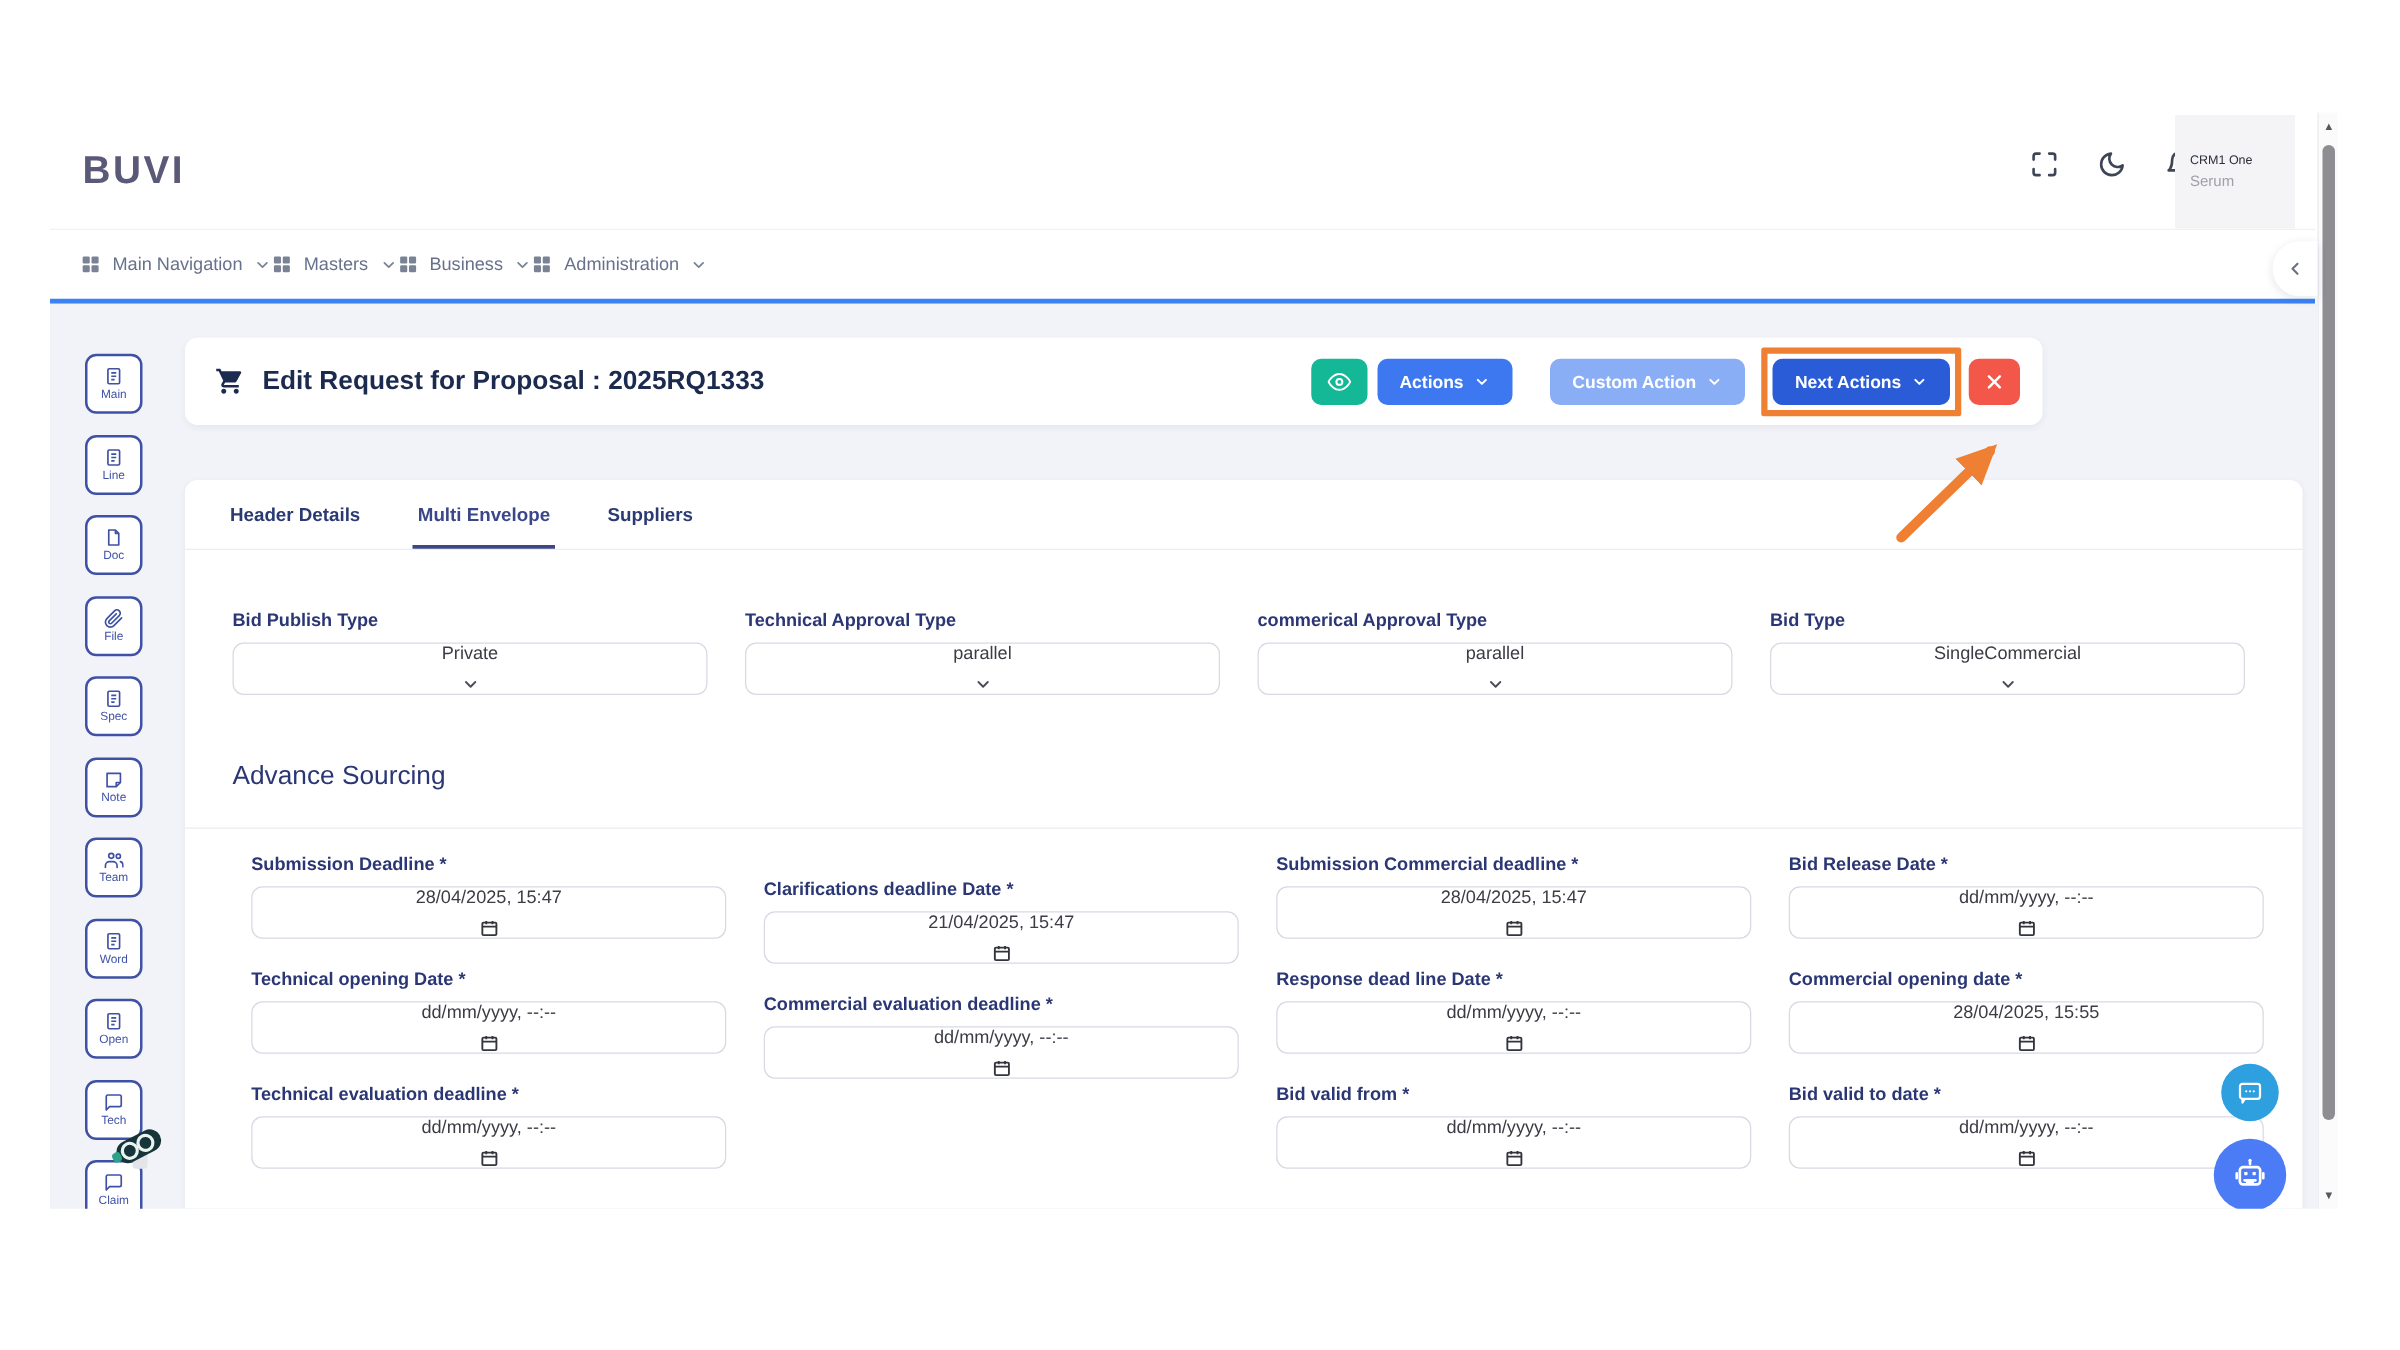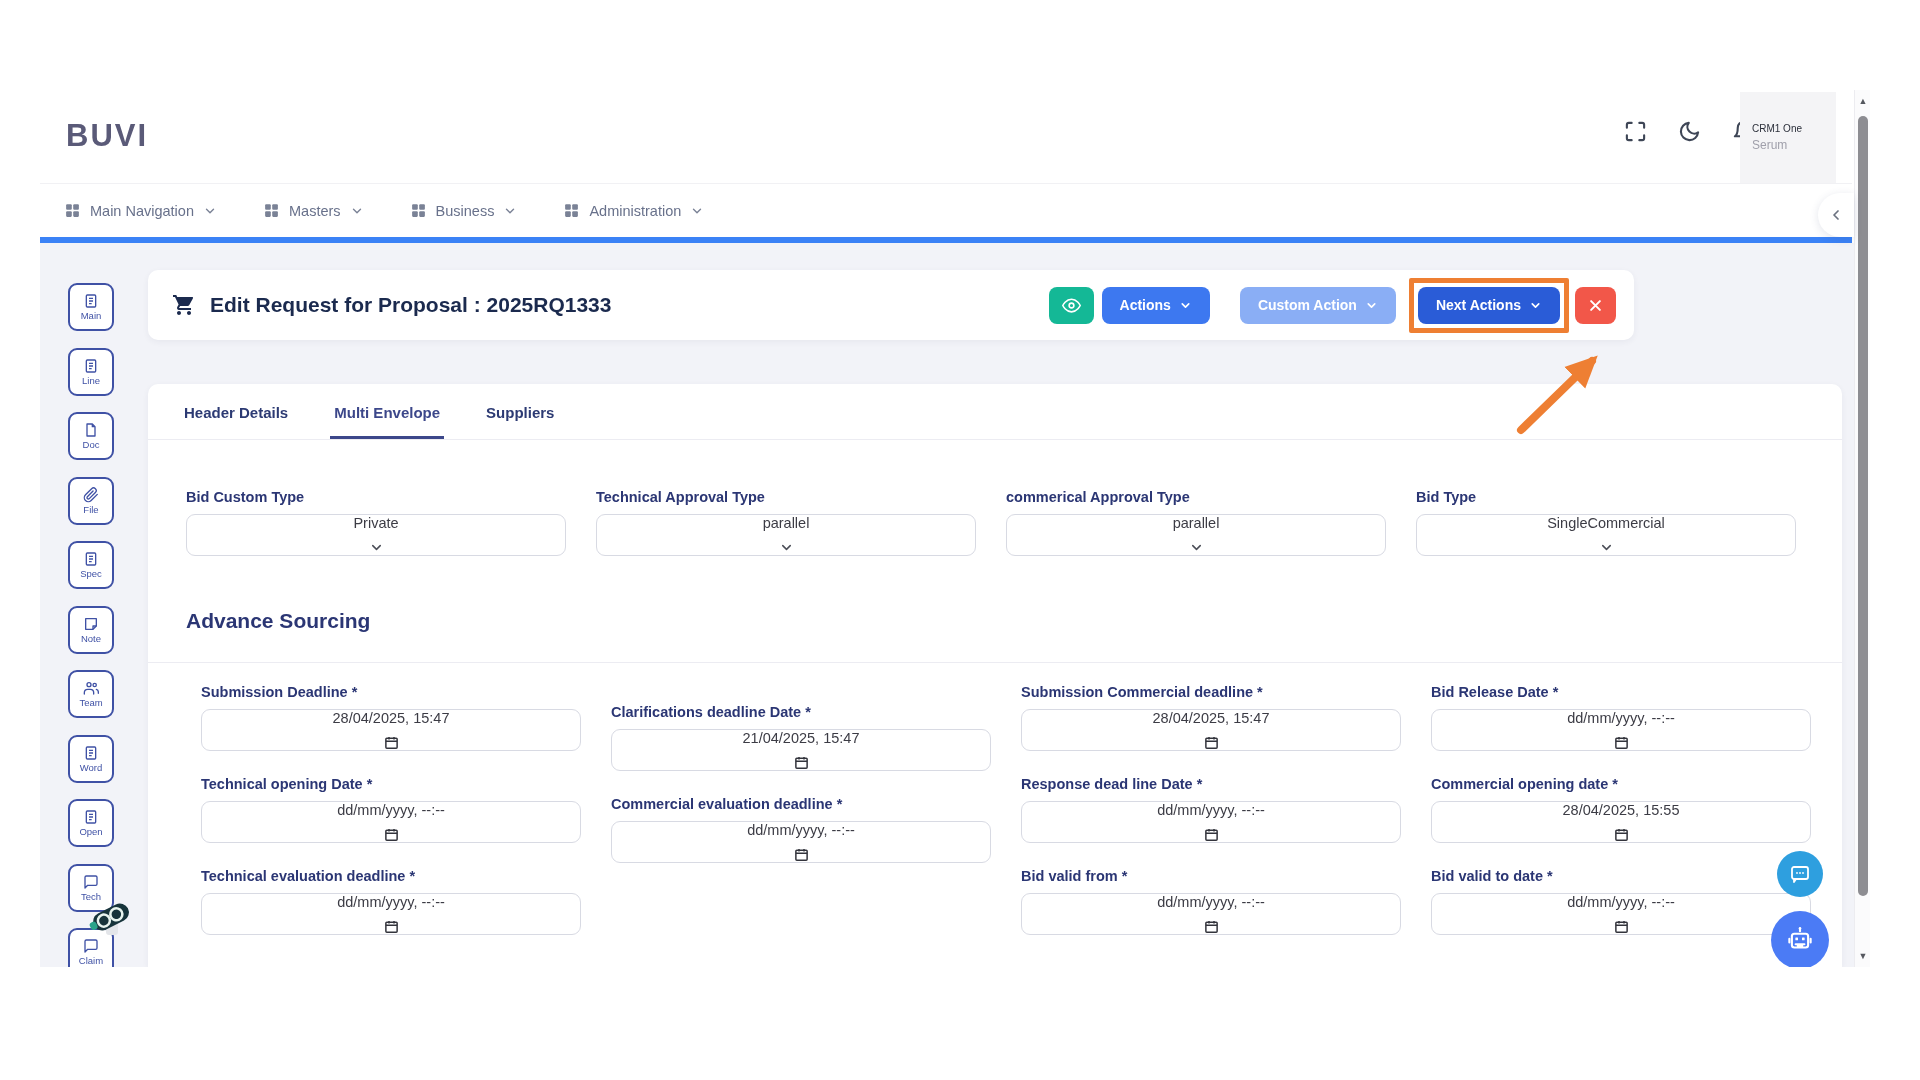--- a/index.html
+++ b/index.html
@@ -11,21 +11,21 @@
   .hdr { position:absolute; left:0; top:0; width:1812px; height:93px; background:#fff; }
   .logo { position:absolute; left:26px; top:28px; font-size:31px; font-weight:700; color:#5a5a78; letter-spacing:2px; }
   .hdr-icons { position:absolute; right:96px; top:30px; display:flex; align-items:center; gap:30px; }
   .hicon { width:24px; height:24px; color:#3e4656; cursor:pointer; position:relative; }
   .badge { position:absolute; top:-7px; right:-8px; width:17px; height:17px; border-radius:50%; background:#fa5a50; color:#fff; font-size:10px; font-weight:700; display:flex; align-items:center; justify-content:center; }
   .userbox { position:absolute; right:16px; top:2px; width:96px; height:91px; background:#f4f4f6; display:flex; flex-direction:column; justify-content:center; padding-left:12px; }
   .uname { font-size:10px; font-weight:400; color:#2b2f3a; }
   .usub { font-size:12px; color:#a0a0ab; margin-top:4px; }
 
   
-  .nav { position:absolute; left:0; top:93px; width:1812px; height:60px; background:#fff; border-top:1px solid #f1f1f4; border-bottom:6px solid #3b82f6; display:flex; padding-left:24px; gap:46px; }
+  .nav { position:absolute; left:0; top:93px; width:1812px; height:60px; background:#fff; border-top:1px solid #f1f1f4; border-bottom:4px solid #3b82f6; display:flex; padding-left:24px; }
   .nav-item { display:flex; align-items:center; gap:9px; color:#68718b; font-size:14.5px; cursor:pointer; }
   .nav-item svg { color:#7a8296; }
   .collapse-pill { position:absolute; right:16px; top:103px; width:36px; height:44px; background:#fff; border-radius:22px 0 0 22px; box-shadow:0 2px 8px rgba(60,70,110,.14); display:flex; align-items:center; justify-content:center; color:#6b7280; z-index:5; cursor:pointer; }
 
   
   .content { position:absolute; left:0; top:153px; width:1814px; height:724px; background:#f2f3f8; overflow:hidden; }
 
   
   .side-btn { position:absolute; left:28px; width:46px; height:48px; background:#fff; border:2px solid #3f51a5; border-radius:9px; display:flex; flex-direction:column; align-items:center; justify-content:center; gap:1px; color:#3f51a5; cursor:pointer; }
   .side-btn span { font-size:9.5px; }
@@ -48,21 +48,21 @@
 
   
   .main-card { position:absolute; left:108px; top:141px; width:1694px; height:583px; background:#fff; border-radius:10px 10px 0 0; box-shadow:0 2px 6px rgba(46,54,80,.06); }
   .tabs { position:absolute; left:0; top:20px; width:100%; border-bottom:1px solid #ececf2; display:flex; gap:38px; padding-left:32px; }
   .tab { font-size:15px; font-weight:700; color:#2c3a73; padding:0 4px 15px 4px; cursor:pointer; border-bottom:3px solid transparent; }
   .tab.active { color:#3c478a; border-bottom:3px solid #3c478a; }
 
   .abs { position:absolute; }
   .flabel { font-size:14.5px; font-weight:700; color:#2b3674; margin-bottom:9px; }
   .sinput,.dinput { width:380px; height:42px; background:#fff; border:1px solid #d8dae3; border-radius:9px; display:flex; align-items:center; justify-content:space-between; padding:0 14px; font-size:14.5px; color:#3c3c45; cursor:pointer;flex-direction:column; }
-  .section-title { font-size:21px; font-weight:700; color:#2b3674; }
+  .section-title { font-size:21px; font-weight:400; color:#2b3674; }
   .divider { position:absolute; left:0; top:278px; width:100%; height:1px; background:#ececf2; }
   .fcol { position:absolute; width:380px; }
   .fgroup { margin-bottom:25px;margin-left:15px; }
 
   
   .fab { position:absolute; border-radius:50%; display:flex; align-items:center; justify-content:center; color:#fff; cursor:pointer; z-index:7; }
   .fab-chat { left:1737px; top:608px; width:46px; height:46px; background:#2e9fdf; }
   .fab-bot { left:1731px; top:668px; width:58px; height:58px; background:#4b7bf5; }
 
   
@@ -308,21 +308,21 @@
 
     <div class="main-card">
 
       <div class="tabs">
         <div class="tab">Header Details</div>
         <div class="tab active">Multi Envelope</div>
         <div class="tab">Suppliers</div>
       </div>
 
       <div class="abs" style="left:38px; top:105px">
-        <div class="flabel">Bid Custom Type</div>
+        <div class="flabel">Bid Publish Type</div>
         <div class="sinput">
           <span>Private</span>
           <svg viewBox="0 0 24 24" width="15" height="15" fill="none" stroke="#4b4e57" stroke-width="2.4" stroke-linecap="round" stroke-linejoin="round">
               <path d="M6 9l6 6 6-6"></path>
             </svg>
         </div>
       </div>
       <div class="abs" style="left:448px; top:105px">
         <div class="flabel">Technical Approval Type</div>
         <div class="sinput">

